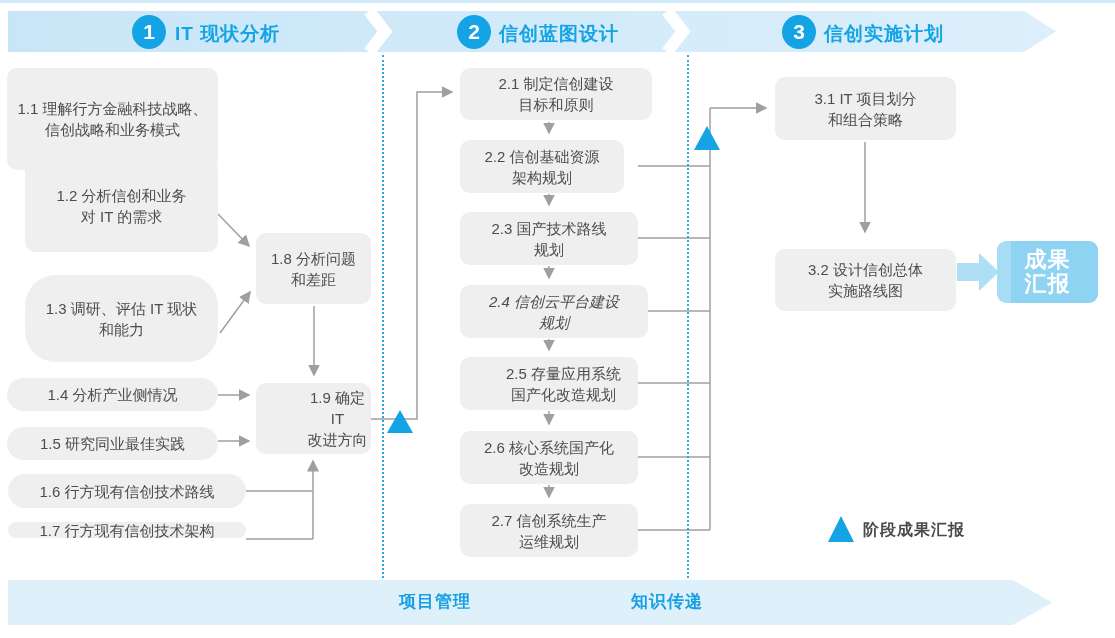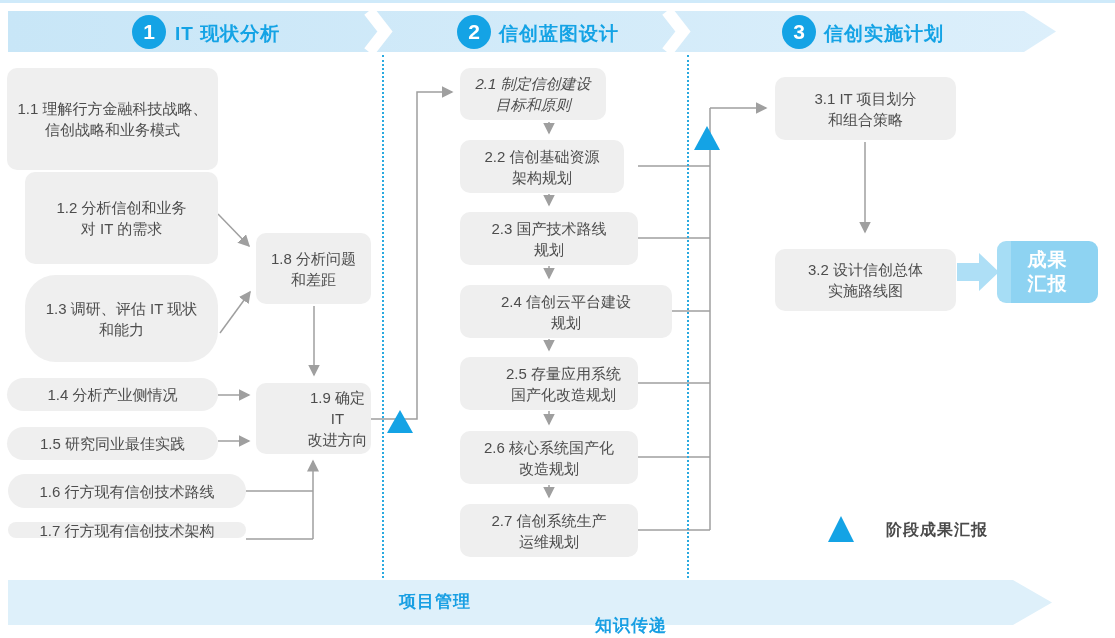--- a/index.html
+++ b/index.html
@@ -22,47 +22,47 @@
     display:flex;align-items:center;justify-content:center;}
   #pc1{left:132px;} #pc2{left:457px;} #pc3{left:782px;}
   .phase-title{position:absolute;top:21px;font-size:19px;font-weight:bold;color:#14a3e5;letter-spacing:1px;}
   #pt1{left:175px;text-align:right;} #pt2{left:499px;} #pt3{left:824px;}
   
   .node{position:absolute;background:#efefef;border-radius:10px;color:#4d4d4d;
     font-size:15px;line-height:21px;display:flex;align-items:center;justify-content:center;
     text-align:center;white-space:pre-line;}
   .pill{border-radius:17px;}
   #b11{left:7px;top:68px;width:211px;height:102px;}
-  #b12{left:25px;top:172px;width:193px;height:92px;}
+  #b12{left:25px;top:160px;width:193px;height:92px;}
   #b13{left:25px;top:275px;width:193px;height:87px;border-radius:31px;}
   #b14{left:7px;top:378px;width:211px;height:33px;}
   #b15{left:7px;top:427px;width:211px;height:33px;}
   #b16{left:8px;top:474px;width:238px;height:34px;}
   #b17{left:8px;top:522px;width:238px;height:16px;}
   #b18{left:256px;top:233px;width:115px;height:71px;}
   #b19{left:256px;top:383px;width:115px;height:71px;padding-left:48px;}
-  #b21{left:460px;top:68px;width:146px;height:52px;font-style:italic;}
+  #b21{left:460px;top:68px;width:192px;height:52px;}
   #b22{left:460px;top:140px;width:164px;height:53px;}
   #b23{left:460px;top:212px;width:178px;height:53px;}
-  #b24{left:460px;top:285px;width:212px;height:53px;}
+  #b24{left:460px;top:285px;width:188px;height:53px;font-style:italic;}
   #b25{left:460px;top:357px;width:178px;height:53px;padding-left:29px;}
   #b26{left:460px;top:431px;width:178px;height:53px;}
   #b27{left:460px;top:504px;width:178px;height:53px;}
   #b31{left:775px;top:77px;width:181px;height:63px;}
   #b32{left:775px;top:249px;width:181px;height:62px;}
   
   #output{position:absolute;left:997px;top:241px;width:101px;height:62px;border-radius:9px;
     background:linear-gradient(90deg,#a6ddf5 0px,#a6ddf5 14px,#8ed3f2 14px);
-    color:#fff;font-weight:bold;font-size:19px;line-height:24px;letter-spacing:1px;
+    color:#fff;font-weight:bold;font-size:22px;line-height:24px;letter-spacing:1px;
     display:flex;align-items:center;justify-content:center;text-align:center;white-space:pre-line;}
   
   .band-label{position:absolute;top:590px;font-size:17px;font-weight:bold;color:#189fe3;letter-spacing:1px;}
-  #bl1{left:399px;} #bl2{left:595px;margin-top:24px;}
+  #bl1{left:399px;} #bl2{left:631px;}
   
-  #legend-label{position:absolute;left:863px;top:520px;font-size:16px;font-weight:bold;color:#4a4a4a;letter-spacing:1px;margin-left:23px;}
+  #legend-label{position:absolute;left:863px;top:520px;font-size:16px;font-weight:bold;color:#4a4a4a;letter-spacing:1px;}
 </style>
 </head>
 <body>
 
 <div id="stage">
 
   <div id="topstrip"></div>
 
   <svg id="bgsvg" width="1115" height="638" viewBox="0 0 1115 638">
     <defs>

